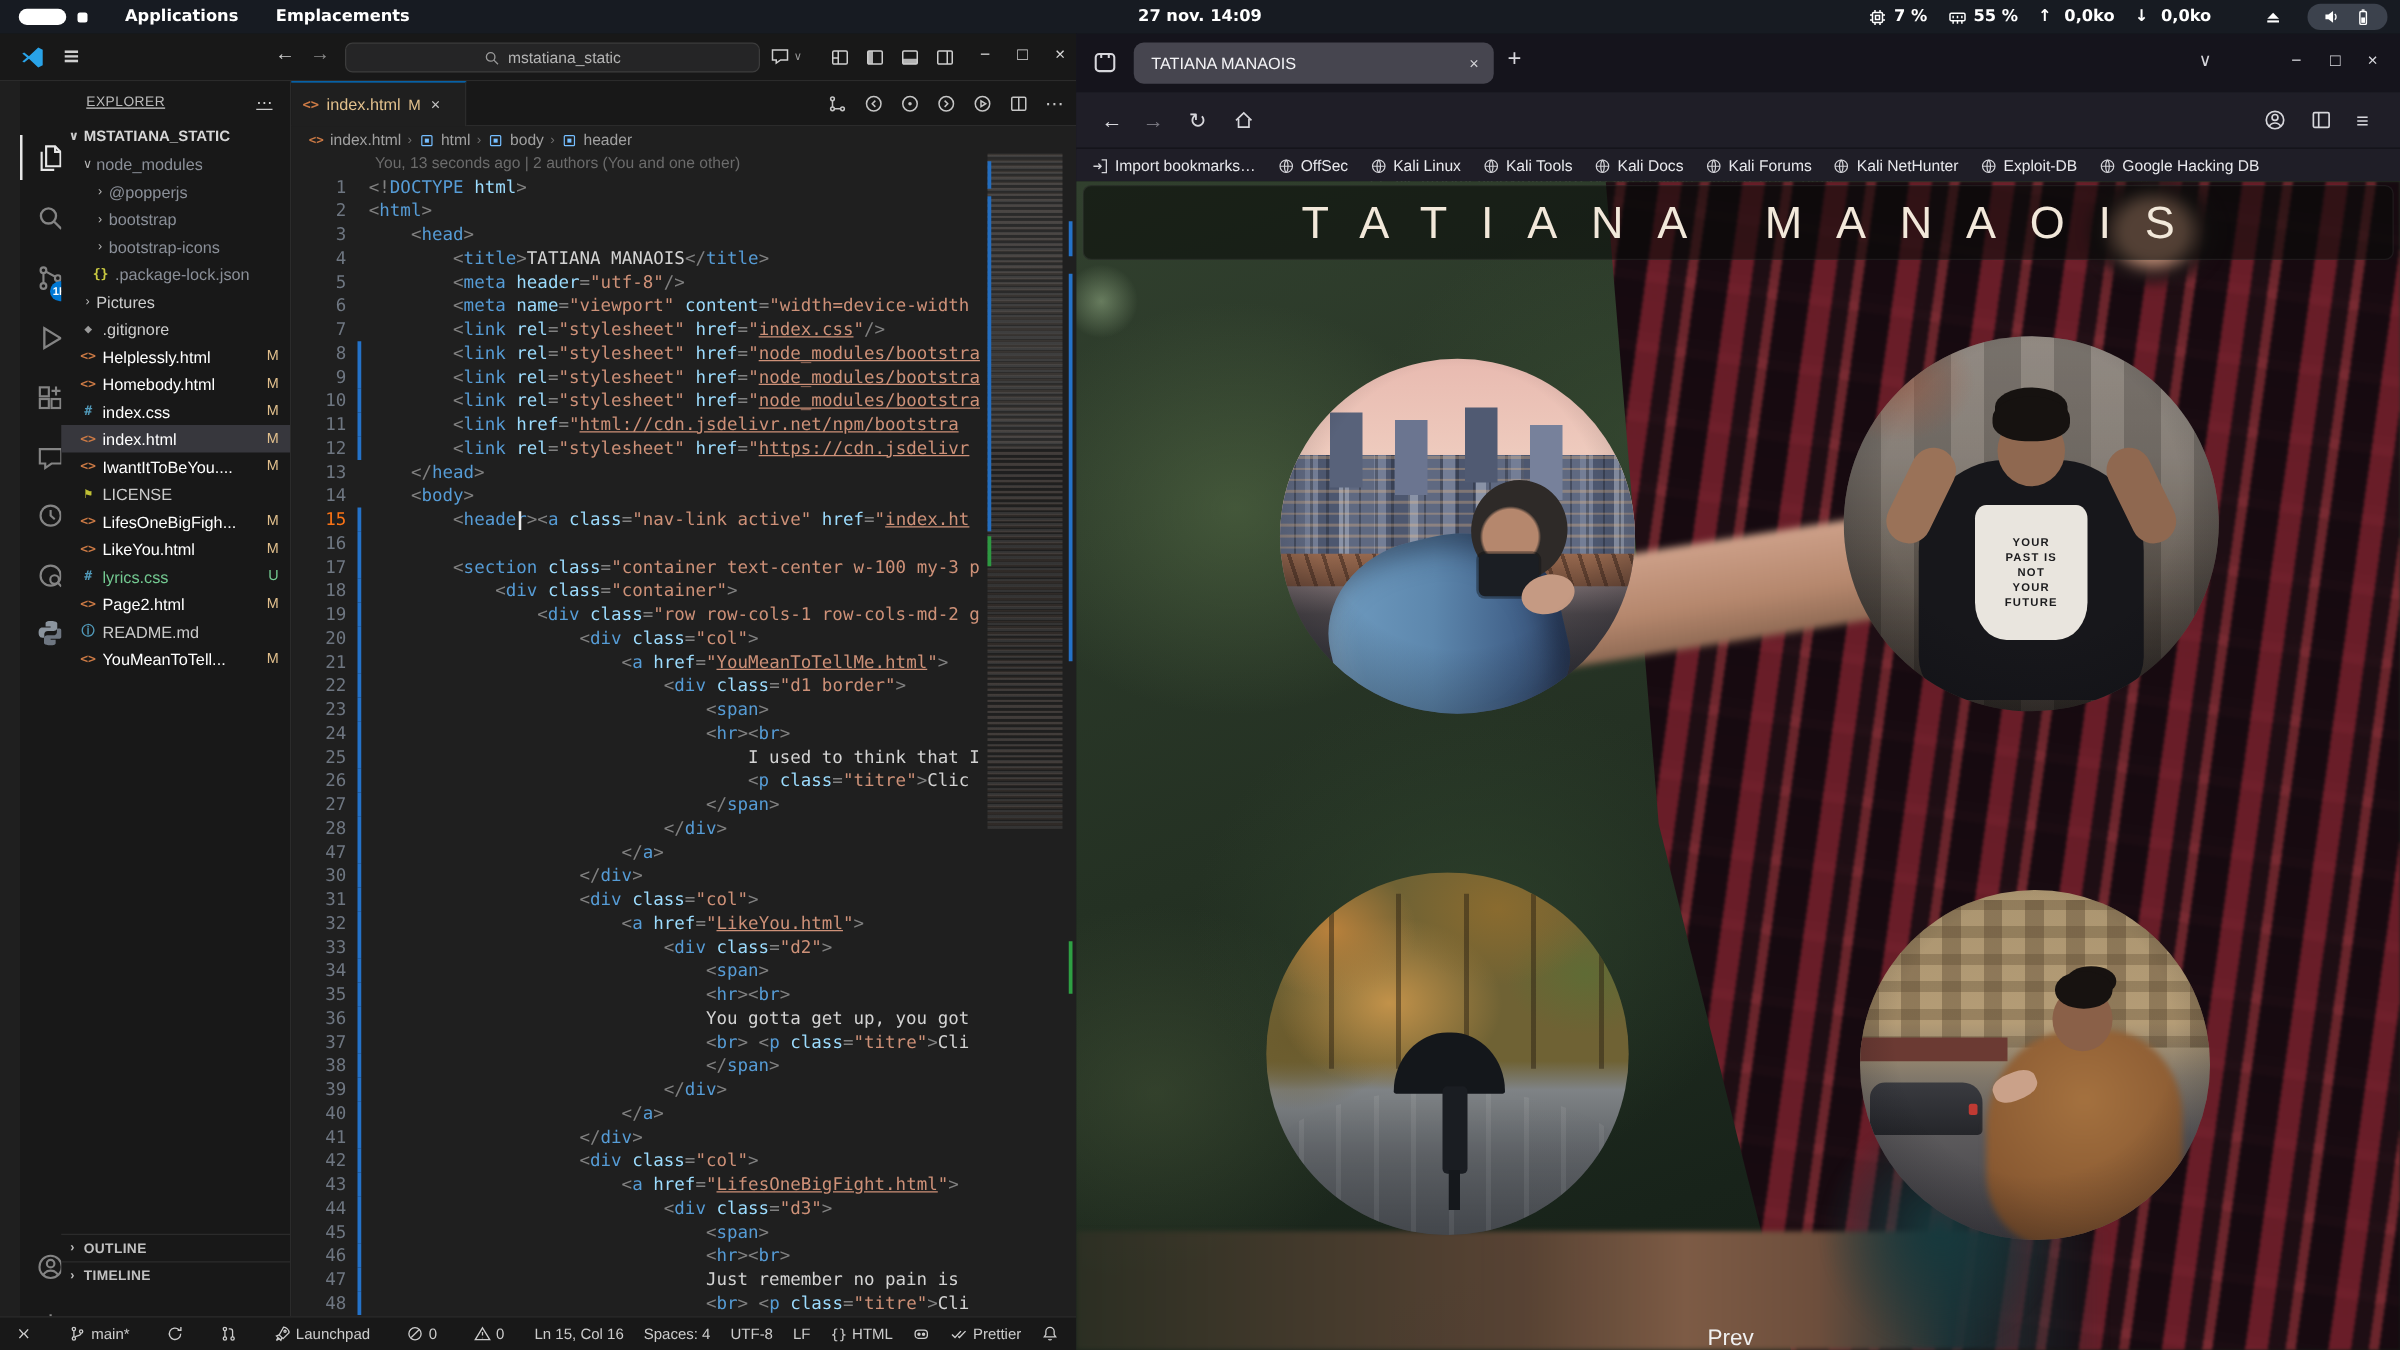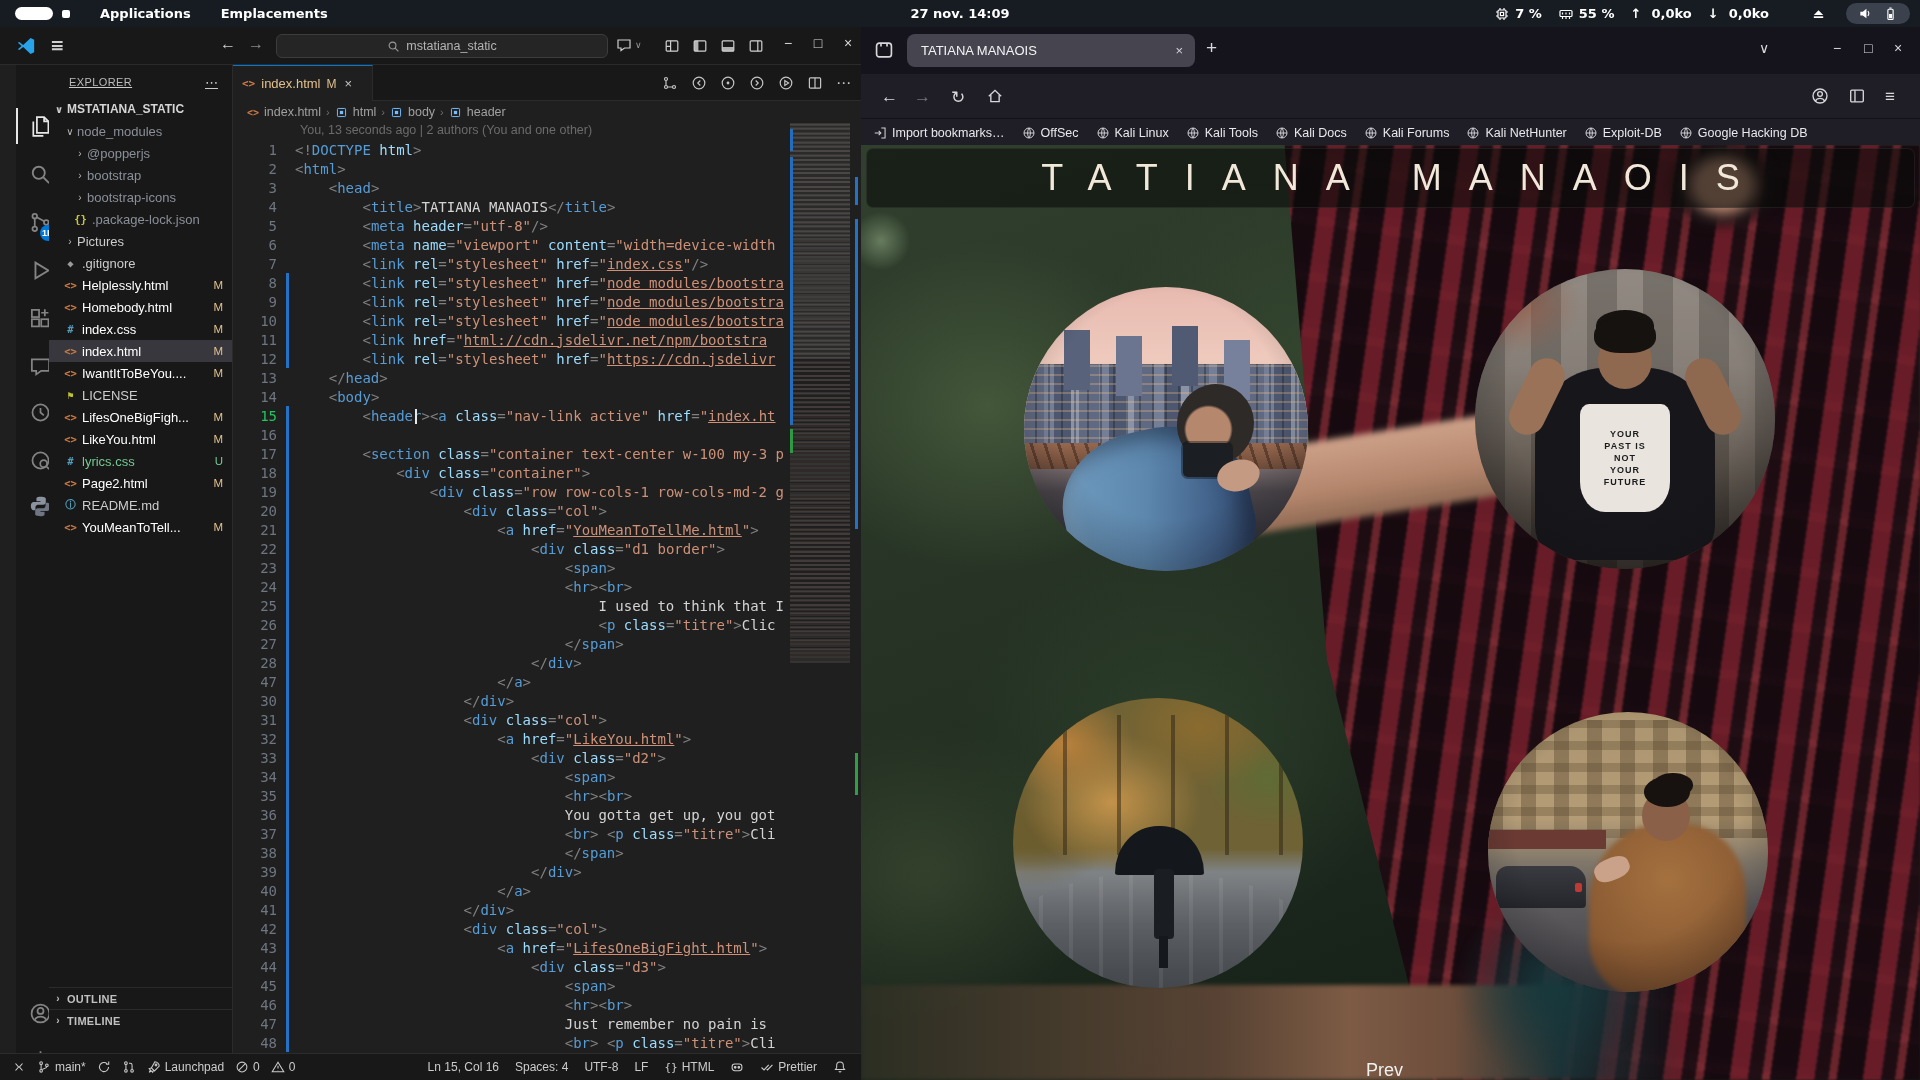--- a/index.html
+++ b/index.html
@@ -91,21 +91,21 @@
   .vs-crumbs{position:absolute;left:0;top:36px;width:100%;height:22px;display:flex;align-items:center;padding-left:14px;
              gap:5px;font-size:12.5px;color:#a0a0a0;}
   .vs-crumbs .sep{color:#6f6f6f;font-size:11px;}
   .vs-crumbs .fic{color:#cc7a45;font-size:10px;font-weight:bold;font-family:"DejaVu Sans Mono",monospace;}
   .vs-crumbs .ic{display:inline-flex;width:13px;height:13px;}
   .vs-crumbs .ic svg{width:13px;height:13px;}
   .vs-blame{position:absolute;left:67px;top:58px;height:17px;font-size:12.5px;color:#6b6b6b;}
   .codewrap{position:absolute;left:0;top:75px;right:0;bottom:0;overflow:hidden;}
   .code-line{height:19px;display:flex;align-items:center;font-family:"DejaVu Sans Mono",monospace;font-size:14px;}
   .code-line .ln{width:44px;text-align:right;color:#6e7681;flex:none;}
-  .code-line .ln.cur{color:#22c55e;}
+  .code-line .ln.cur{color:#f97316;}
   .code-line .gutbar{width:3px;height:19px;margin-left:9px;flex:none;}
   .code-line .gutbar.mod{background:#2472c8;}
   .code-line .codetext{padding-left:6px;white-space:pre;position:relative;max-width:500px;overflow:hidden;flex:none;}
   .tk-p{color:#808080;} .tk-t{color:#569cd6;} .tk-a{color:#9cdcfe;} .tk-s{color:#ce9178;}
   .tk-u{text-decoration:underline;} .tk-x{color:#d4d4d4;}
   .caret{position:absolute;top:1px;width:1.5px;height:17px;background:#e8e8e8;}
 
   .minimap{position:absolute;left:557px;top:58px;width:60px;height:540px;opacity:.95;
     background:
       repeating-linear-gradient(180deg, rgba(200,150,120,.10) 0 2px, transparent 2px 4.5px),
@@ -113,21 +113,21 @@
     background-position:6px 0, 10px 1px;}
   .mm-view{position:absolute;left:0;top:0;width:100%;height:235px;background:rgba(255,255,255,.055);}
   .mm-bar{position:absolute;left:0;width:3px;background:#2472c8;}
   .mm-bar.green{background:#2ea043;}
   .ruler{position:absolute;left:621px;top:58px;width:5px;height:930px;}
   .rl{position:absolute;left:1px;width:3px;background:#2472c8;}
   .rl.green{background:#2ea043;}
 
   .vs-status{position:absolute;left:0;bottom:0;width:100%;height:27px;background:#181818;border-top:1px solid #2b2b2b;
              display:flex;align-items:center;color:#cccccc;font-size:12px;}
-  .sb-left{display:flex;align-items:center;gap:11px;padding-left:12px;}
+  .sb-left{display:flex;align-items:center;gap:29px;padding-left:12px;}
   .sb-right{margin-left:auto;display:flex;align-items:center;gap:16px;padding-right:14px;}
   .sb-item{display:flex;align-items:center;gap:4px;white-space:nowrap;}
   .sb-item .ic{display:inline-flex;width:14px;height:14px;}
   .sb-item .ic svg{width:14px;height:14px;}
   .sb-item .bracetxt{font-family:"DejaVu Sans Mono",monospace;font-size:11px;}
 
   
   .firefox{position:absolute;left:861px;top:27px;width:1059px;height:1053px;background:#1f1e27;}
   .ff-tabbar{position:absolute;left:0;top:0;width:100%;height:47px;background:#15141c;}
   .ff-view{position:absolute;left:12px;top:12px;width:22px;height:22px;color:#d7d7dc;}

